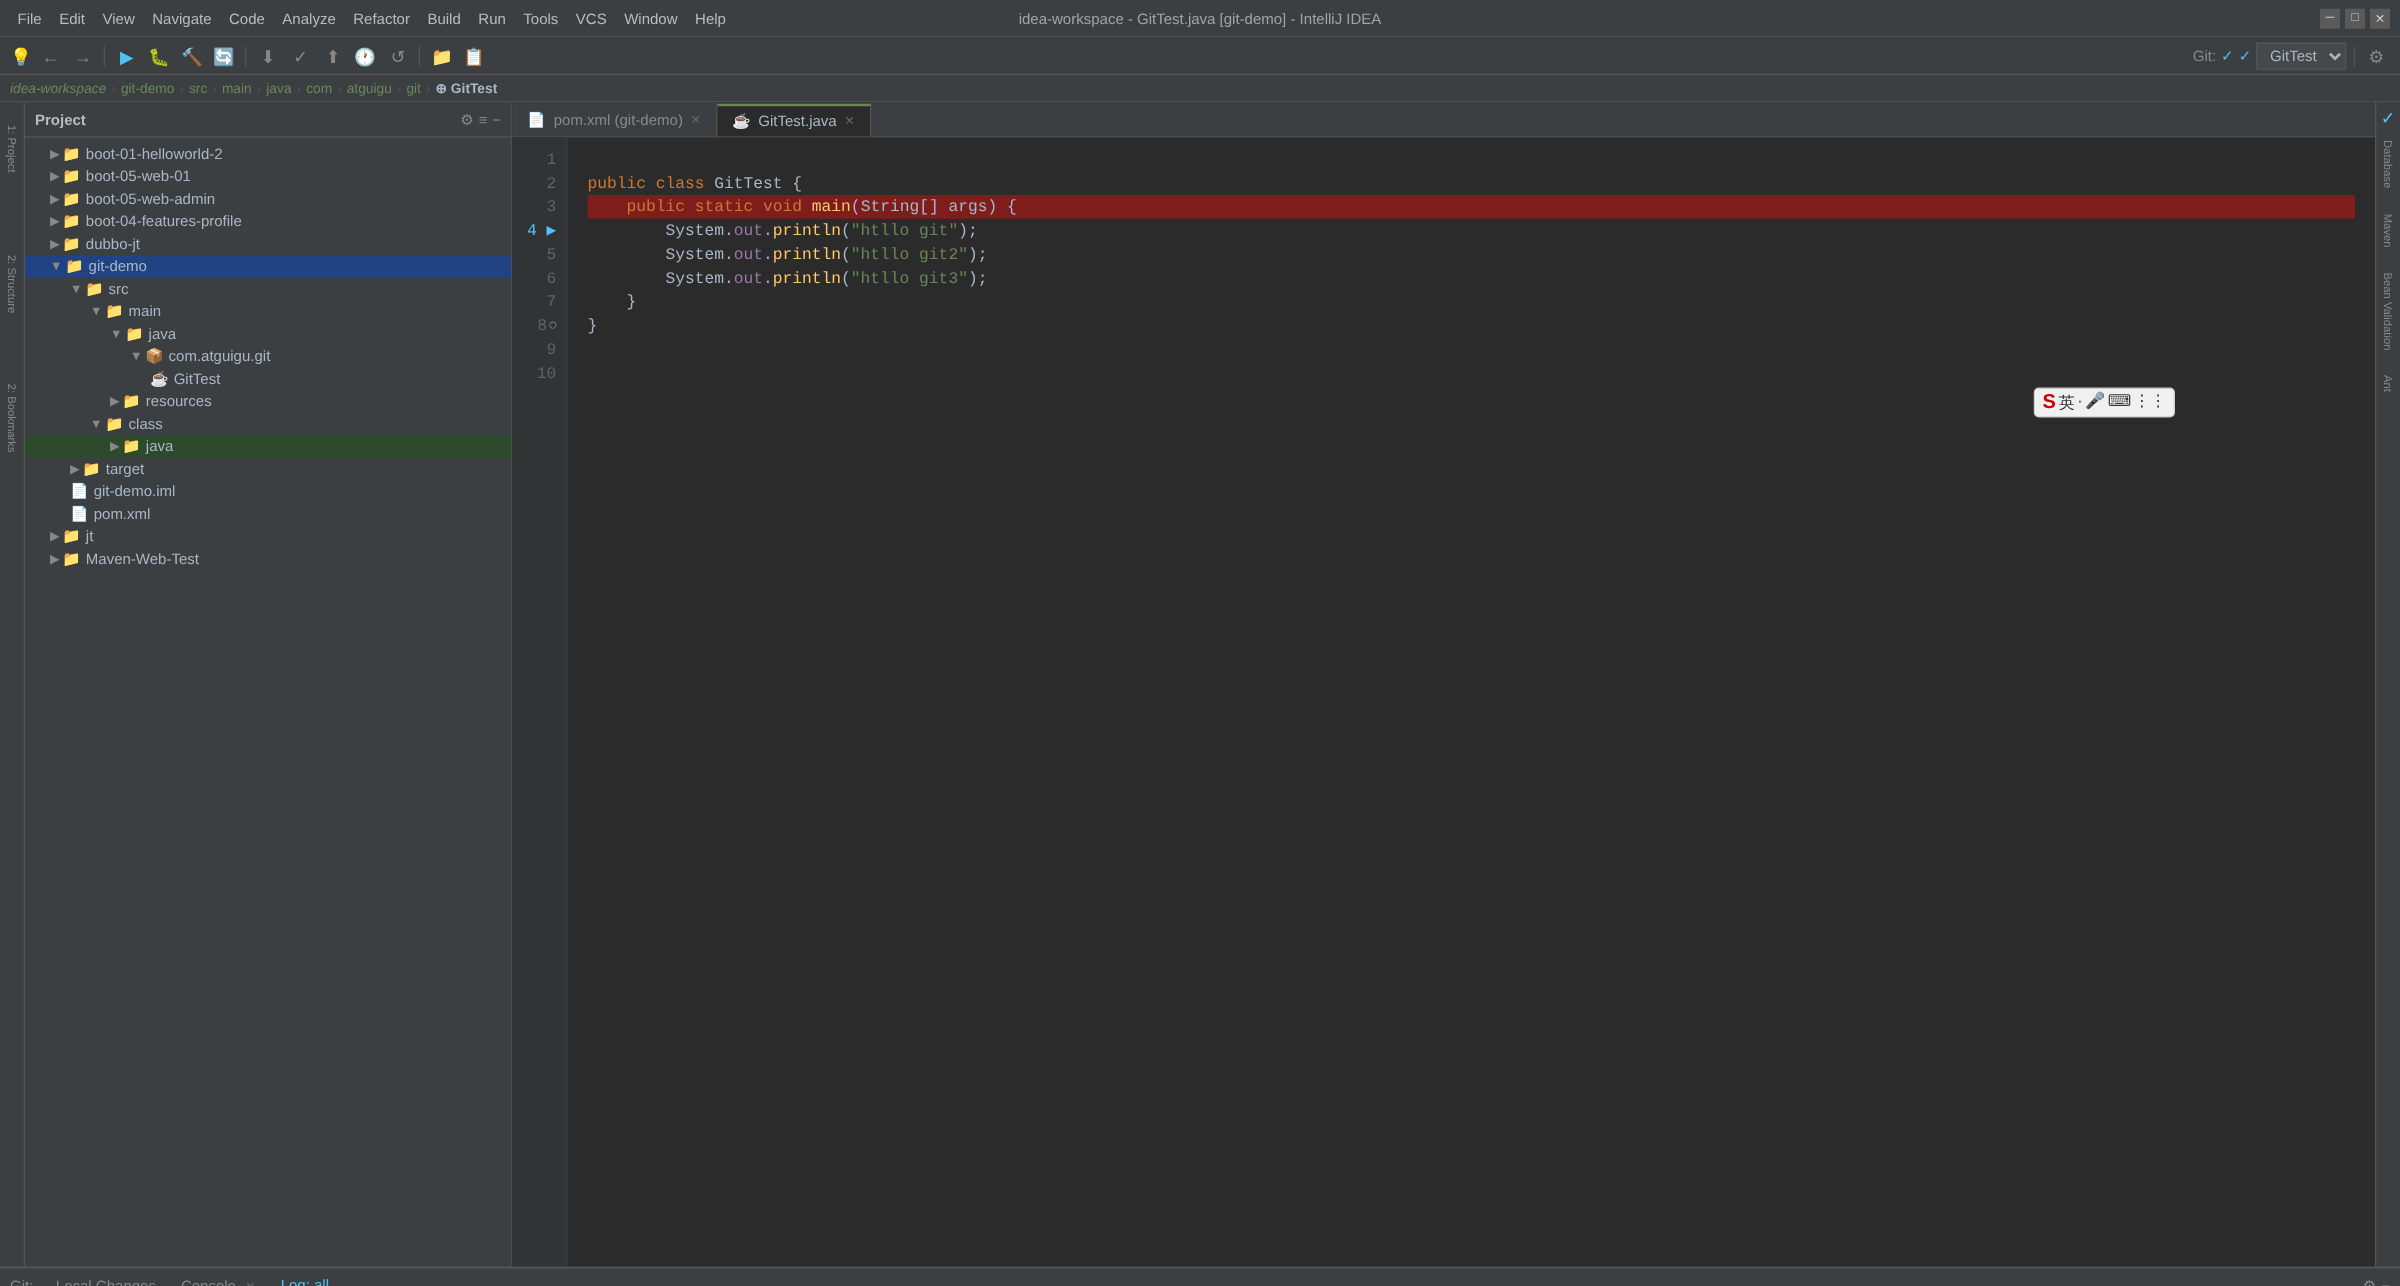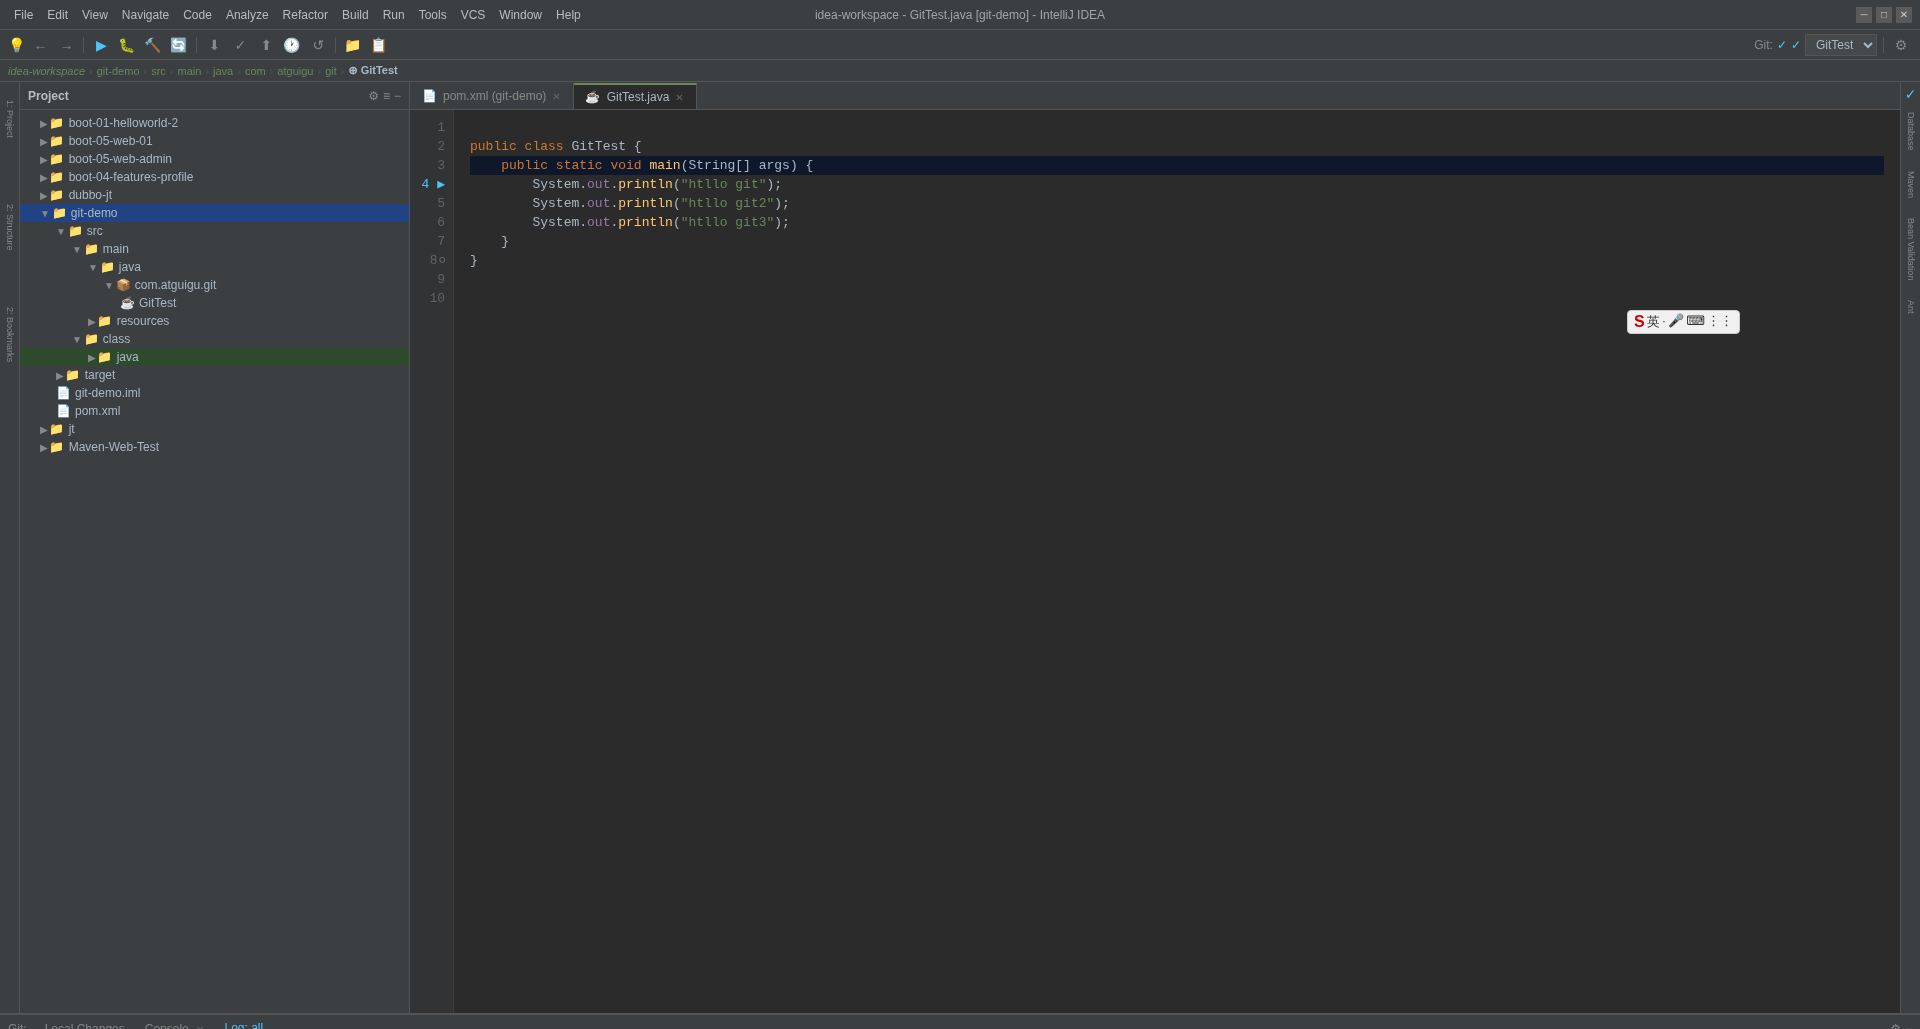--- a/index.html
+++ b/index.html
@@ -43,21 +43,21 @@
     .editor-tab.active { background: #2b2b2b; color: #a9b7c6; border-top: 2px solid #6a8759; }
     .editor-tab .close-btn { font-size: 10px; color: #666; cursor: pointer; }
     #code-editor { flex: 1; background: #2b2b2b; display: flex; overflow: hidden; }
     #line-numbers { width: 44px; background: #313335; text-align: right; padding: 8px 8px 8px 4px; font-family: 'Courier New', monospace; font-size: 13px; color: #606366; line-height: 19px; border-right: 1px solid #3d3d3d; }
     #code-content { flex: 1; padding: 8px 16px; font-family: 'Courier New', monospace; font-size: 13px; line-height: 19px; overflow: auto; }
     .code-line { white-space: pre; }
     .kw { color: #cc7832; }
     .str { color: #6a8759; }
     .method { color: #ffc66d; }
     .pkg { color: #a9b7c6; }
-    .highlighted-line { background: #0f172a; }
+    .highlighted-line { background: #7f1d1d; }
 
     
     #right-strip { width: 20px; background: #3c3f41; border-left: 1px solid #555; display: flex; flex-direction: column; align-items: center; padding-top: 4px; }
 
     
     #bottom-panel { height: 300px; background: #3c3f41; border-top: 2px solid #555; display: flex; flex-direction: column; }
     #bottom-tabs { height: 28px; display: flex; align-items: center; padding: 0 8px; gap: 0; border-bottom: 1px solid #555; background: #3c3f41; position: relative; }
     .bottom-tab { padding: 4px 10px; font-size: 12px; color: #888; cursor: pointer; }
     .bottom-tab.active { color: #4fc3f7; border-bottom: 2px solid #4fc3f7; }
     .bottom-tab .close-x { font-size: 10px; color: #666; margin-left: 4px; }

